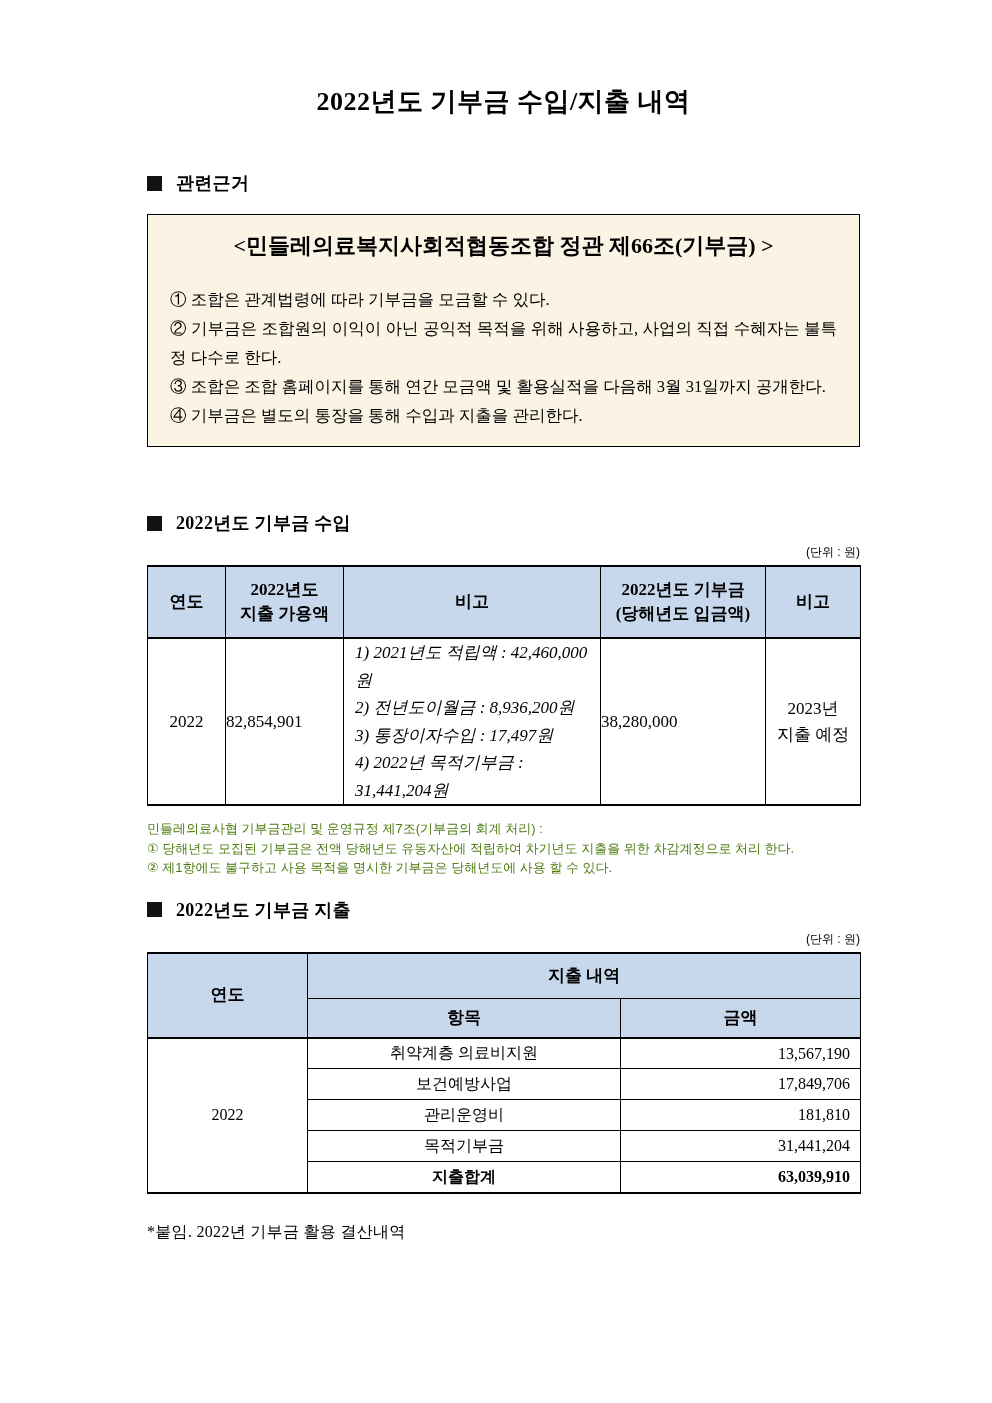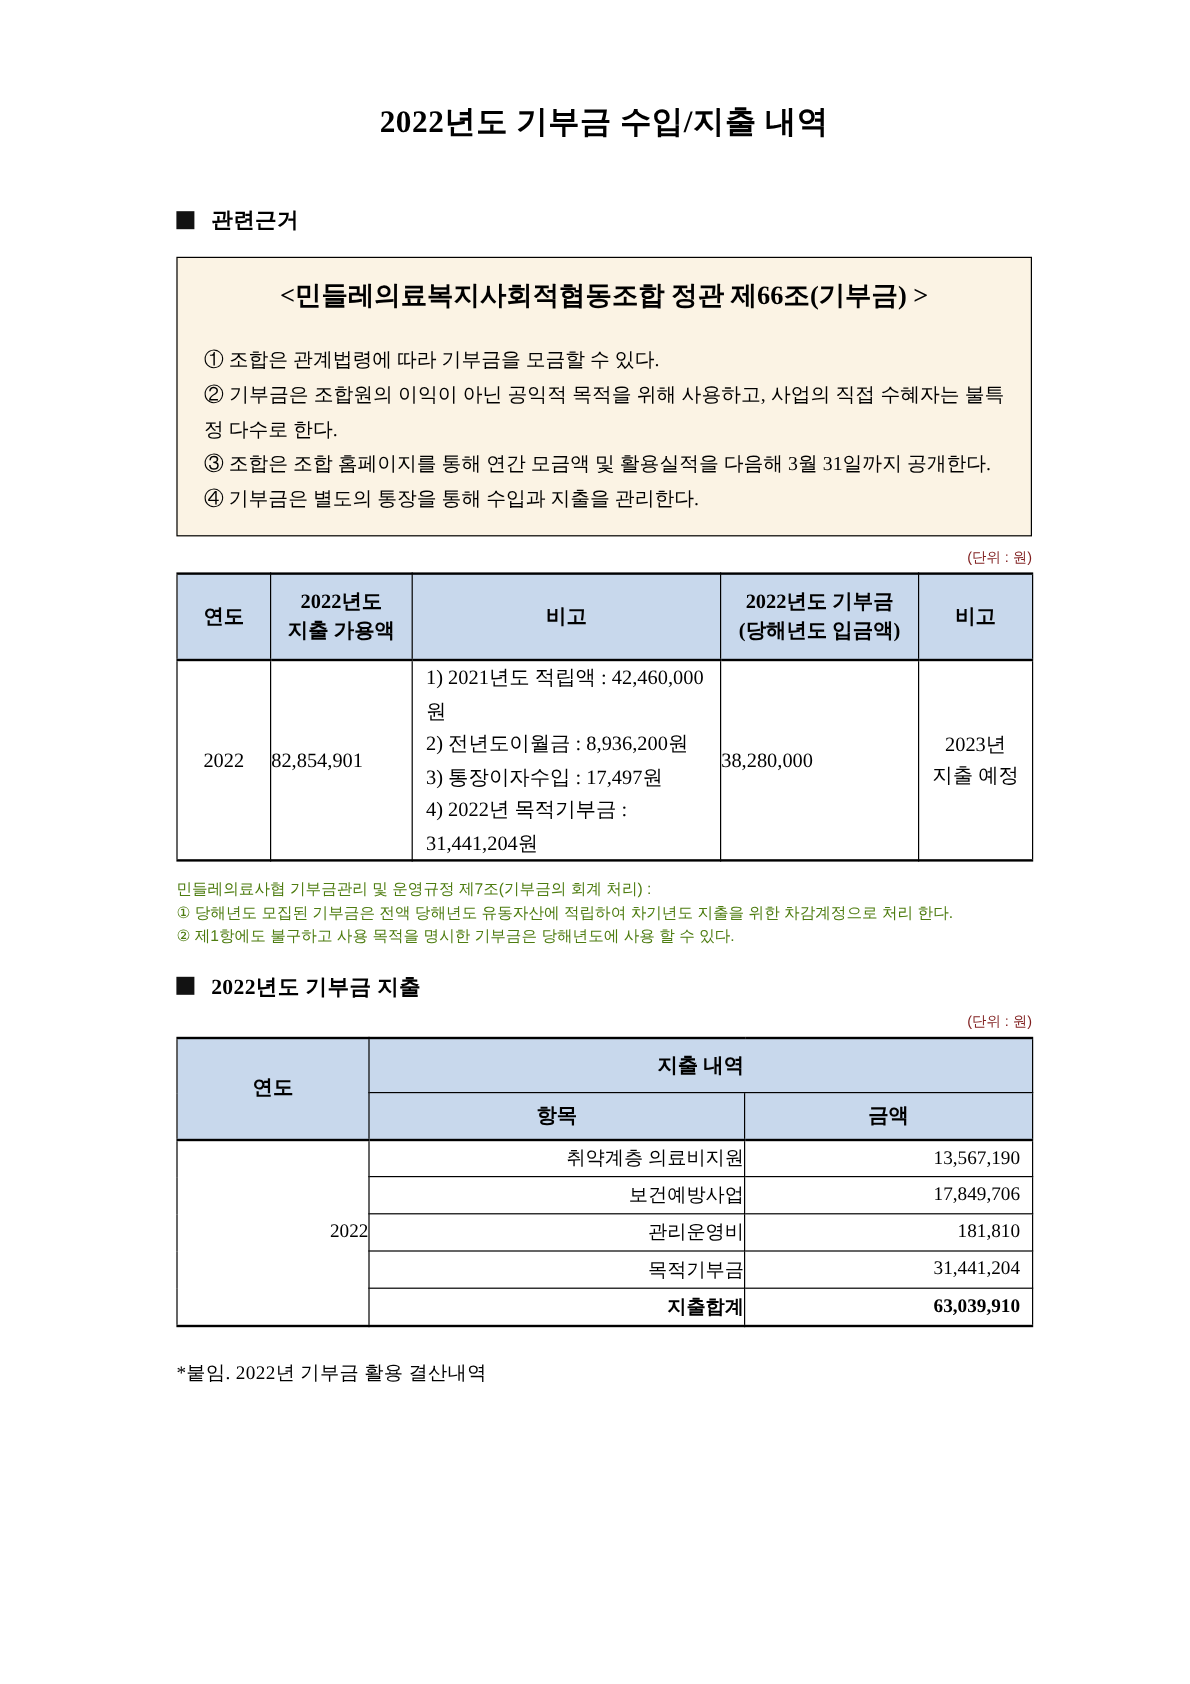--- a/index.html
+++ b/index.html
@@ -68,21 +68,21 @@
     text-align: justify;
   }
   .heading-income { margin-top: 64px; }
   .heading-expense { margin-top: 20px; }
   .unit-label {
     font-family: "Liberation Sans", "DejaVu Sans", sans-serif;
     font-size: 12px;
     text-align: right;
     margin-top: 9px;
     margin-bottom: 4px;
-    color: #7f1d1d;
+    color: #000000;
   }
   table.doc-table {
     border-collapse: collapse;
     table-layout: fixed;
     width: 713px;
     border-top: 2px solid var(--border-color);
     border-bottom: 2.5px solid var(--border-color);
   }
   table.doc-table th, table.doc-table td {
     border: 1.5px solid var(--border-color);
@@ -102,35 +102,36 @@
   }
   .income-table tbody td { height: 117px; font-size: 17px; }
   .cell-center { text-align: center; }
   .cell-amount { text-align: left; padding-right: 8px !important; }
   .breakdown-cell {
     font-size: 13.5px;
     padding-left: 11px !important;
     padding-right: 4px !important;
     line-height: 1.62;
     text-align: left;
+    font-style: italic;
   }
   .remark-cell { text-align: center; line-height: 1.5; }
   .footnotes {
     margin-top: 13px;
     font-family: "Liberation Sans", "DejaVu Sans", sans-serif;
     font-size: 13px;
     line-height: 1.5;
     color: #4d7c0f;
   }
   .footnotes div { white-space: nowrap; }
   .expense-table thead tr.hdr-row1 th { height: 46px; }
   .expense-table thead tr.hdr-row2 th { height: 39px; }
   .expense-table thead tr.hdr-row2 th { border-bottom: 2.5px solid var(--border-color); }
   .expense-table th.year-head { border-bottom: 2.5px solid var(--border-color); }
-  .expense-table tbody td { height: 31px; font-size: 16px; text-align: right; }
+  .expense-table tbody td { height: 31px; font-size: 16px; text-align: center; }
   .expense-table tbody td.cell-amount { text-align: right; padding-right: 10px !important; }
   .expense-table tbody tr.total-row td { font-weight: bold; }
   .footer-note {
     margin-top: 28px;
     font-size: 16px;
     letter-spacing: 0.3px;
   }
 </style>
 </head>
 <body>
@@ -146,20 +147,24 @@
     </div>
 
     <div class="basis-box">
       <div class="box-title">&lt;민들레의료복지사회적협동조합 정관 제66조(기부금) &gt;</div>
       <p>① 조합은 관계법령에 따라 기부금을 모금할 수 있다.</p>
       <p>② 기부금은 조합원의 이익이 아닌 공익적 목적을 위해 사용하고, 사업의 직접 수혜자는 불특정 다수로 한다.</p>
       <p>③ 조합은 조합 홈페이지를 통해 연간 모금액 및 활용실적을 다음해 3월 31일까지 공개한다.</p>
       <p>④ 기부금은 별도의 통장을 통해 수입과 지출을 관리한다.</p>
     </div>
 
+    <div class="section-heading heading-income">
+      <span class="sq-icon"></span>
+      <span>2022년도 기부금 수입</span>
+    </div>
 
     <div class="unit-label">(단위 : 원)</div>
 
     <table class="doc-table income-table">
       <colgroup>
         <col style="width:78px">
           <col style="width:118px">
           <col style="width:257px">
           <col style="width:165px">
           <col style="width:95px">

